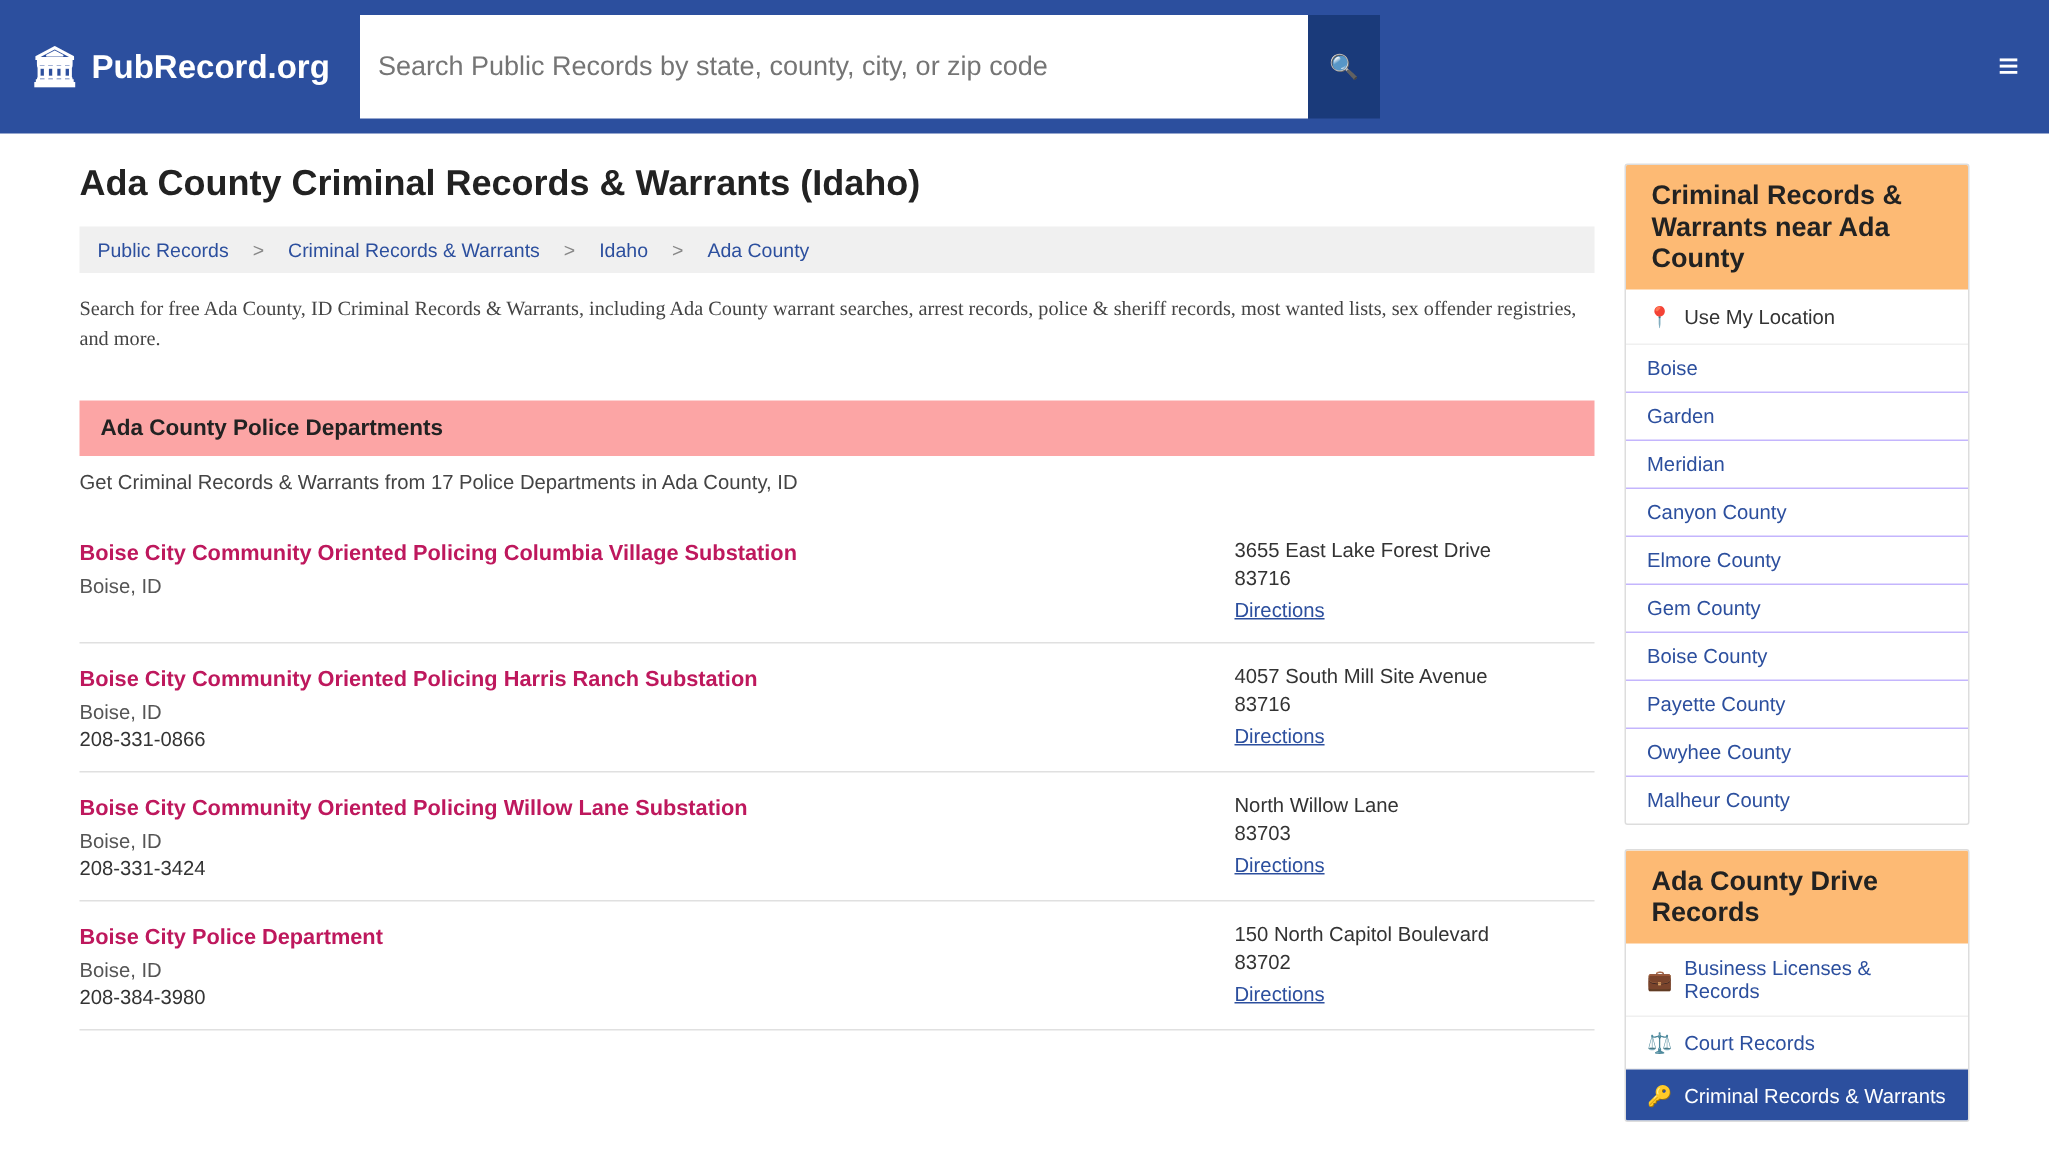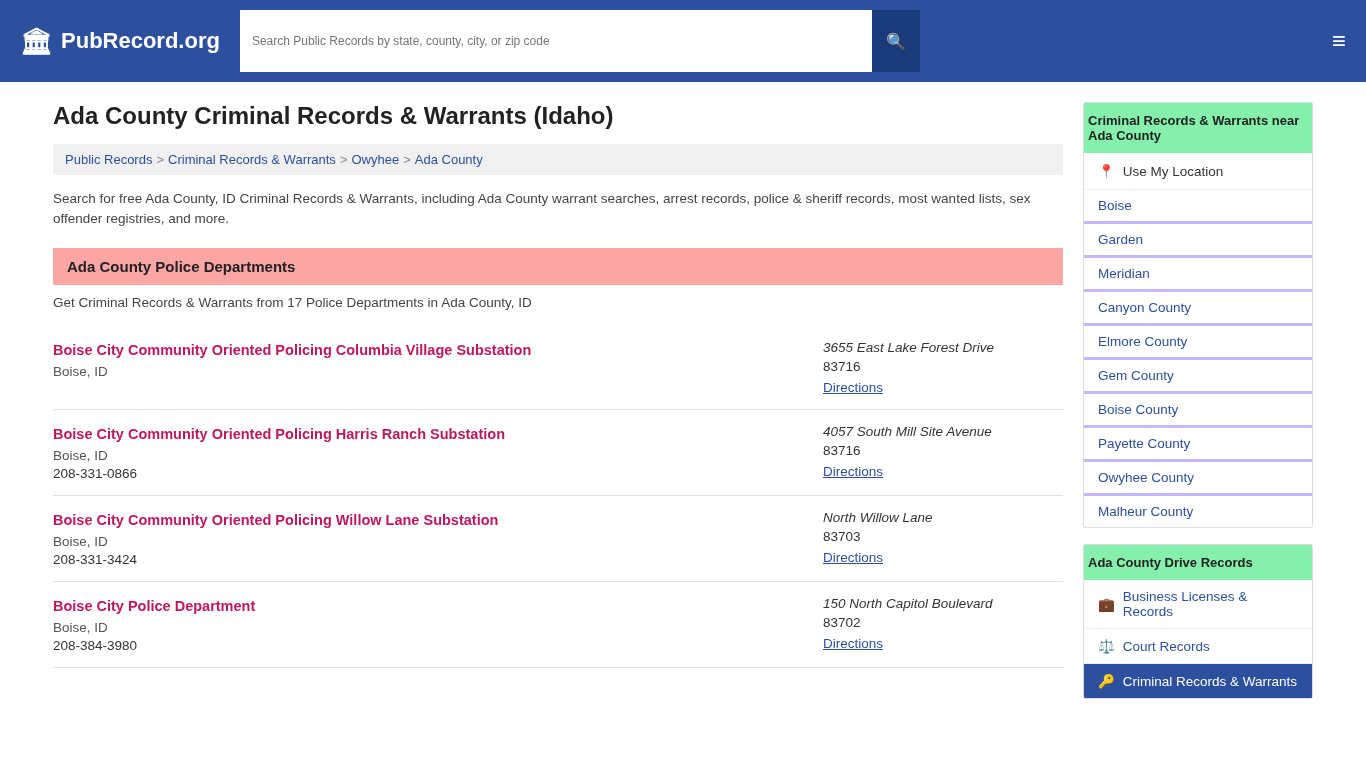--- a/index.html
+++ b/index.html
@@ -27,21 +27,21 @@
       font-size: 26px;
     }
     .search-area {
       flex: 1;
       display: flex;
       max-width: 680px;
     }
     .search-input {
       flex: 1;
       padding: 24px 12px;
-      font-size: 12px;
+      font-size: 18px;
       border: none;
       outline: none;
       border-radius: 0;
     }
     .search-btn {
       background: #1a3a7a;
       border: none;
       padding: 8px 14px;
       cursor: pointer;
       color: #fff;
@@ -82,35 +82,36 @@
 
     
     .breadcrumb {
       background: #f0f0f0;
       padding: 8px 12px;
       font-size: 13px;
       color: #555;
       margin-bottom: 14px;
       display: flex;
       align-items: center;
-      gap: 4px;
+      gap: 16px;
       flex-wrap: wrap;
     }
     .breadcrumb a {
       color: #2c4f9e;
       text-decoration: none;
     }
     .breadcrumb span { color: #888; }
 
     
     .description {
       font-size: 13.5px;
       color: #444;
-      margin-bottom: 18px;
+      margin-bottom: 30px;
       line-height: 1.5;
+      font-family: Liberation Serif, serif;
     }
 
     
     .section-header {
       background: #fca5a5;
       padding: 10px 14px;
       font-size: 15px;
       font-weight: bold;
       color: #222;
       margin-bottom: 10px;
@@ -148,43 +149,42 @@
       font-size: 13.5px;
       color: #555;
       margin-bottom: 3px;
     }
     .dept-phone {
       font-size: 13.5px;
       color: #333;
     }
     .dept-address {
       margin-bottom: 4px;
-      font-style: italic;
     }
     .dept-zip {
       margin-bottom: 6px;
     }
     .directions-link {
       color: #2c4f9e;
       text-decoration: underline;
       cursor: pointer;
       font-size: 13.5px;
     }
 
     
     .sidebar-card {
       border: 1px solid #ddd;
       margin-bottom: 16px;
       border-radius: 2px;
       overflow: hidden;
     }
     .sidebar-card-header {
-      background: #86efac;
-      padding: 10px 4px;
-      font-size: 13px;
+      background: #fdba74;
+      padding: 10px 17px;
+      font-size: 18px;
       font-weight: bold;
       color: #222;
     }
     .sidebar-card-body {
       padding: 0;
     }
     .sidebar-link {
       display: flex;
       align-items: center;
       gap: 8px;
@@ -210,21 +210,21 @@
       cursor: pointer;
       border-bottom: 1px solid #f0f0f0;
     }
     .sidebar-plain-link {
       display: block;
       padding: 8px 14px;
       font-size: 13.5px;
       color: #2c4f9e;
       text-decoration: none;
       cursor: pointer;
-      border-bottom: 3px solid #c4b5fd;
+      border-bottom: 1px solid #c4b5fd;
     }
     .sidebar-plain-link:last-child { border-bottom: none; }
   </style>
 </head>
 <body>
 
 <header class="header">
   <a class="logo-area" href="#">
     <span class="logo-icon">🏛</span>
     <span>PubRecord.org</span>
@@ -244,21 +244,21 @@
 
   <div class="content-area">
 
     <h1 class="page-title">Ada County Criminal Records &amp; Warrants (Idaho)</h1>
 
     <nav class="breadcrumb">
       <a href="#">Public Records</a>
       <span>&gt;</span>
       <a href="#">Criminal Records &amp; Warrants</a>
       <span>&gt;</span>
-      <a href="#">Owyhee</a>
+      <a href="#">Idaho</a>
       <span>&gt;</span>
       <a href="#">Ada County</a>
     </nav>
 
     <p class="description">Search for free Ada County, ID Criminal Records &amp; Warrants, including Ada County warrant searches, arrest records, police &amp; sheriff records, most wanted lists, sex offender registries, and more.</p>
 
     <div class="section-header">Ada County Police Departments</div>
     <p class="section-desc">Get Criminal Records &amp; Warrants from 17 Police Departments in Ada County, ID</p>
 
     <div id="dept-list">

